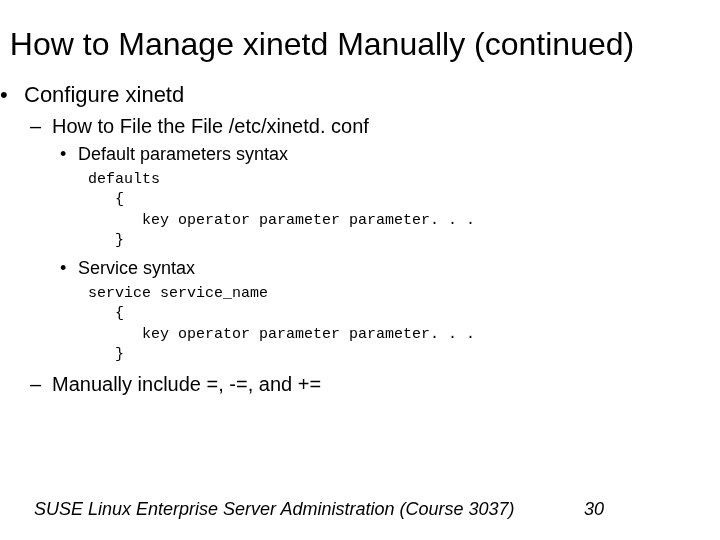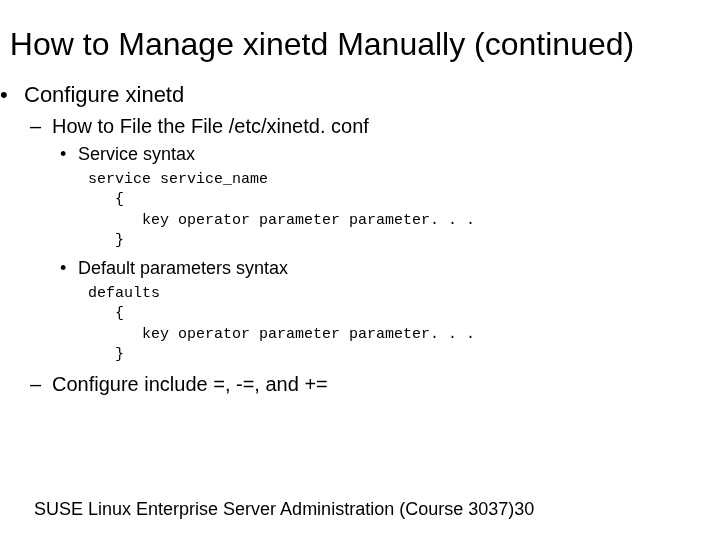--- a/index.html
+++ b/index.html
@@ -54,57 +54,58 @@
     white-space: pre;
     margin: 2px 0 4px 0;
   }
 
   .footer {
     position: absolute;
     bottom: 20px;
     left: 34px;
     right: 40px;
     display: flex;
-    justify-content: flex-start;
+    justify-content: space-between;
     font-size: 18px;
+    font-style: italic;
   }
 </style>
 </head>
 <body>
 
 <div class="slide">
 
   <div class="title">How to Manage xinetd Manually (continued)</div>
 
   <div class="content">
     <ul class="l1">
       <li>
         <div class="row"><span>Configure xinetd</span></div>
         <ul class="l2">
           <li>
             <div class="row"><span>How to File the File /etc/xinetd. conf</span></div>
             <ul class="l3">
               <li>
-                <div class="row"><span>Service syntax</span></div>
-                <div class="code"><span>service service_name</span>
+                <div class="row"><span>Default parameters syntax</span></div>
+                <div class="code"><span>defaults</span>
 <span>   {</span>
 <span>      key operator parameter parameter. . .</span>
 <span>   }</span></div>
               </li>
               <li>
-                <div class="row"><span>Default parameters syntax</span></div>
-                <div class="code"><span>defaults</span>
+                <div class="row"><span>Service syntax</span></div>
+                <div class="code"><span>service service_name</span>
 <span>   {</span>
 <span>      key operator parameter parameter. . .</span>
 <span>   }</span></div>
               </li>
             </ul>
           </li>
           <li>
-            <div class="row"><span>Configure include =, -=, and +=</span></div>
+            <div class="row"><span>Manually include =, -=, and +=</span></div>
           </li>
         </ul>
       </li>
     </ul>
   </div>
 
   <div class="footer">
     <span>SUSE Linux Enterprise Server Administration (Course 3037)</span>
     <span>30</span>
   </div>

